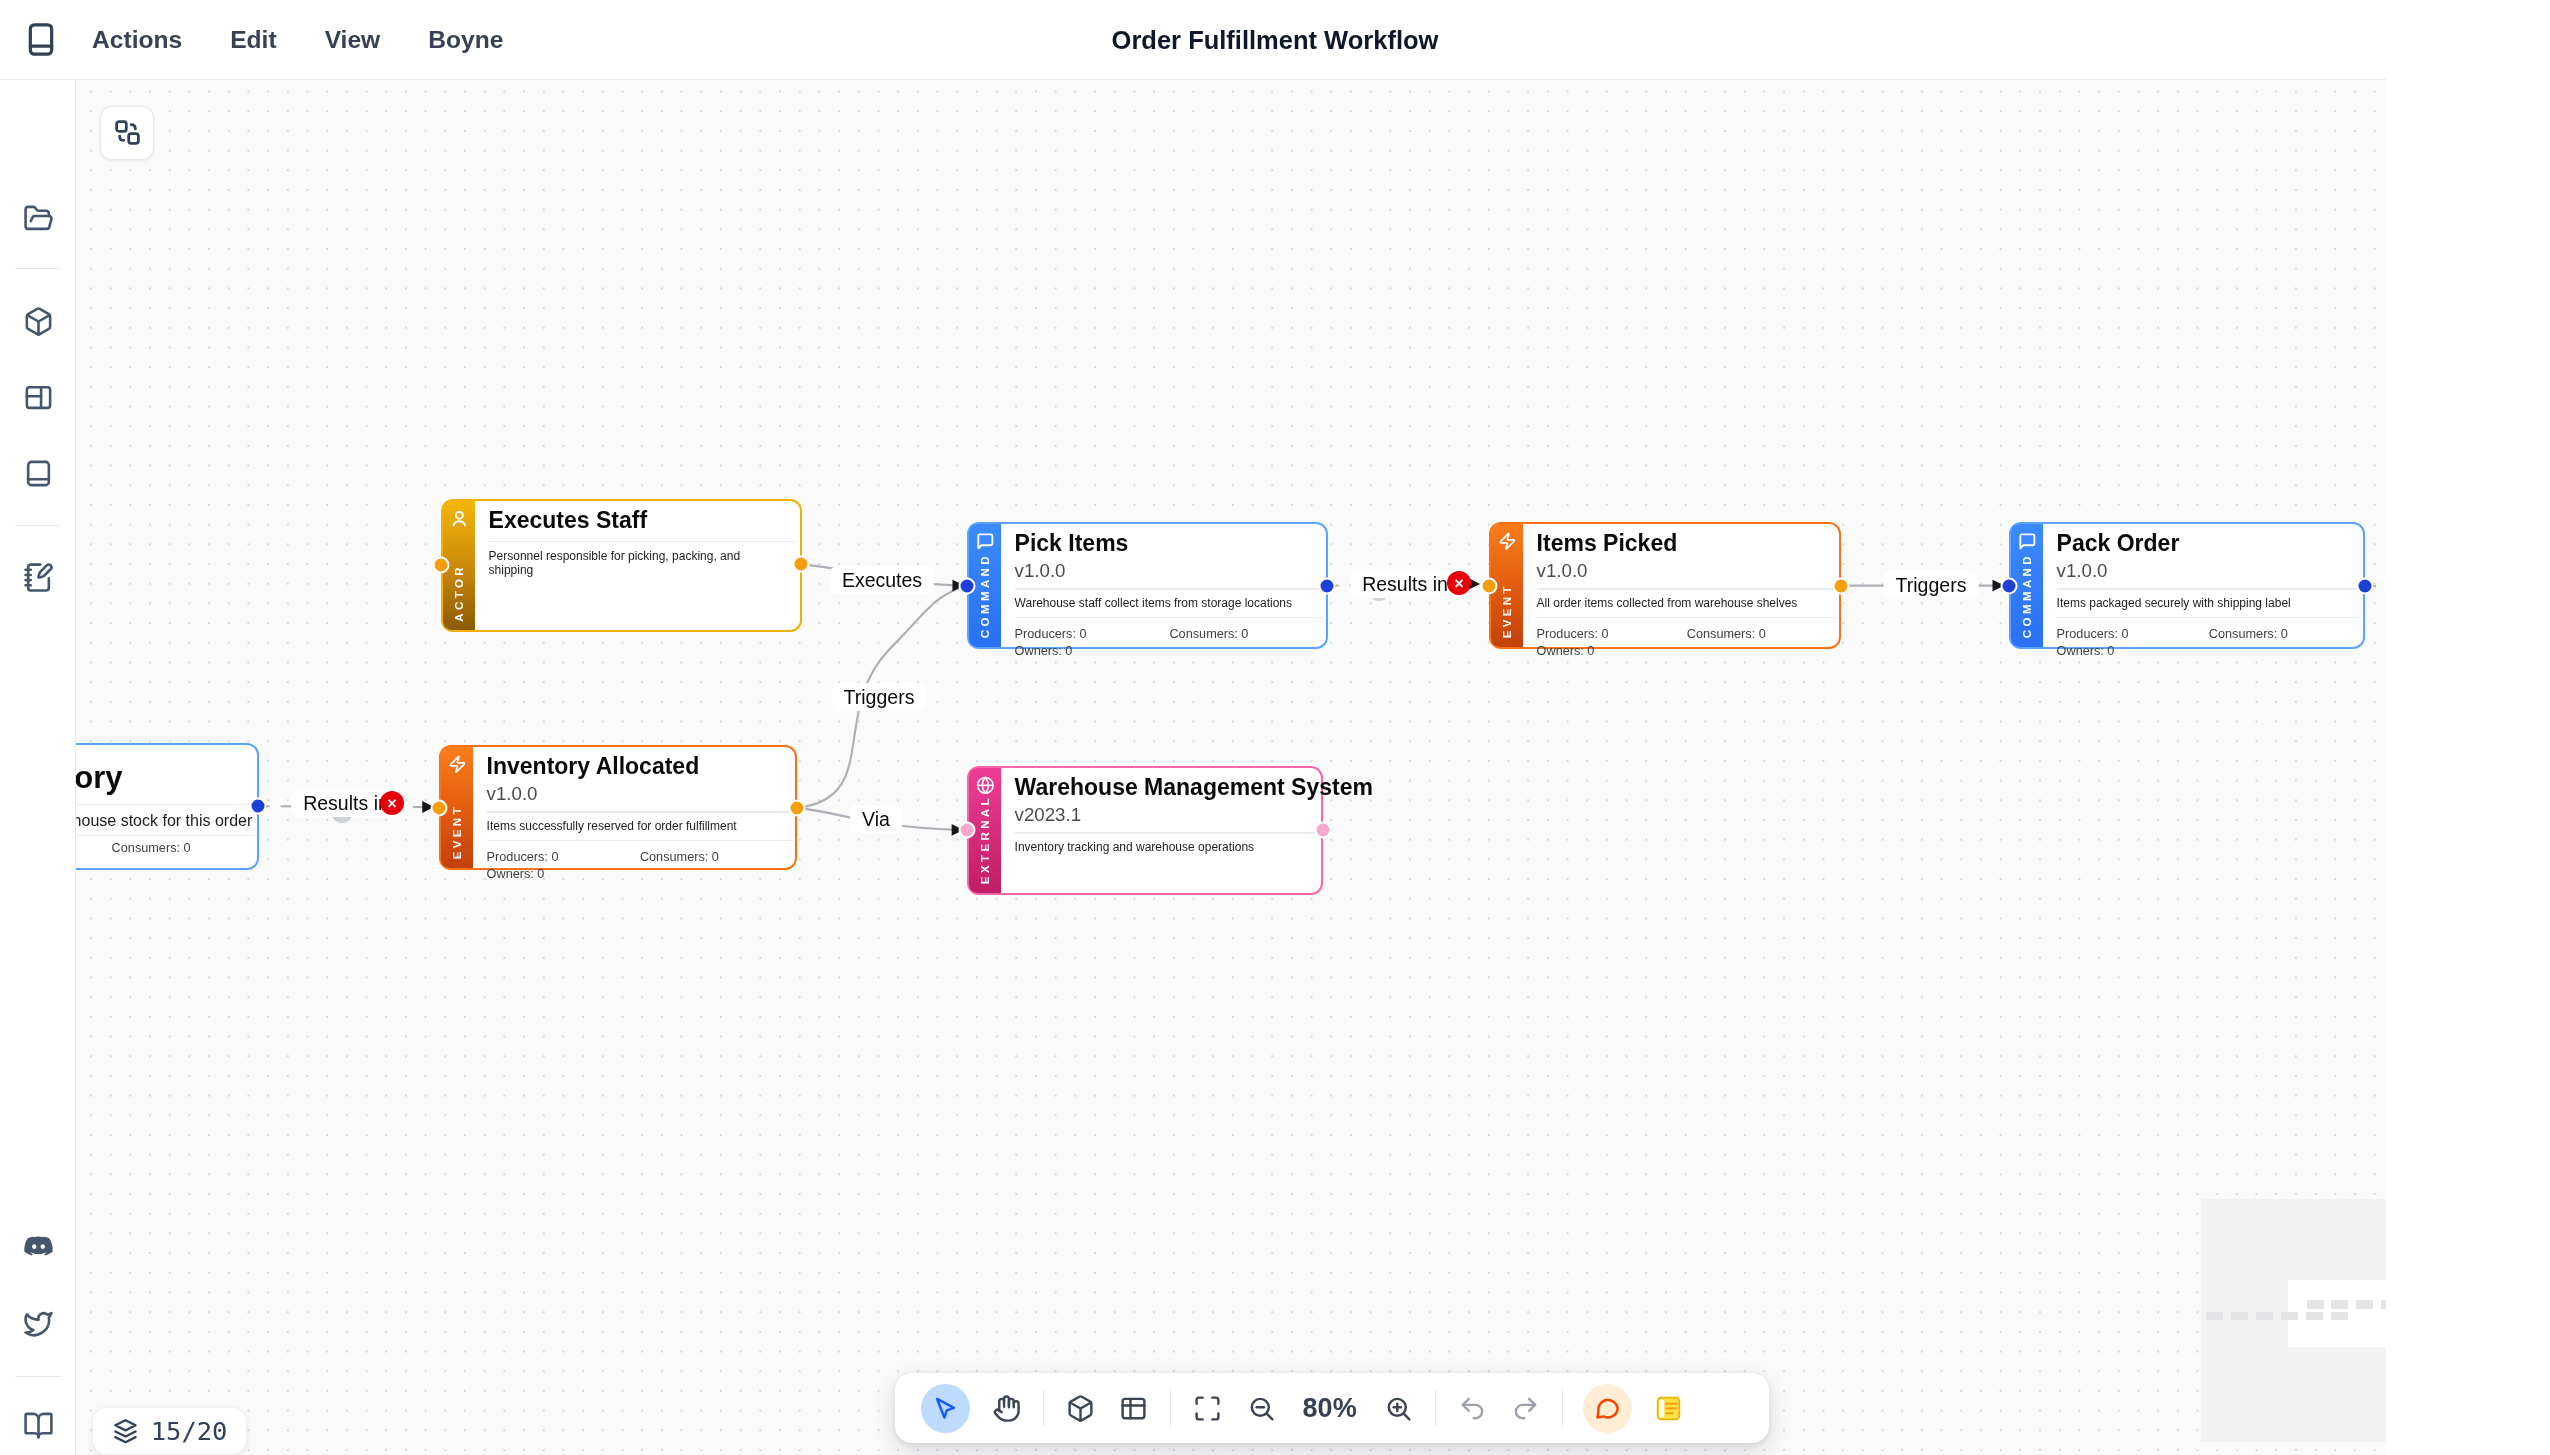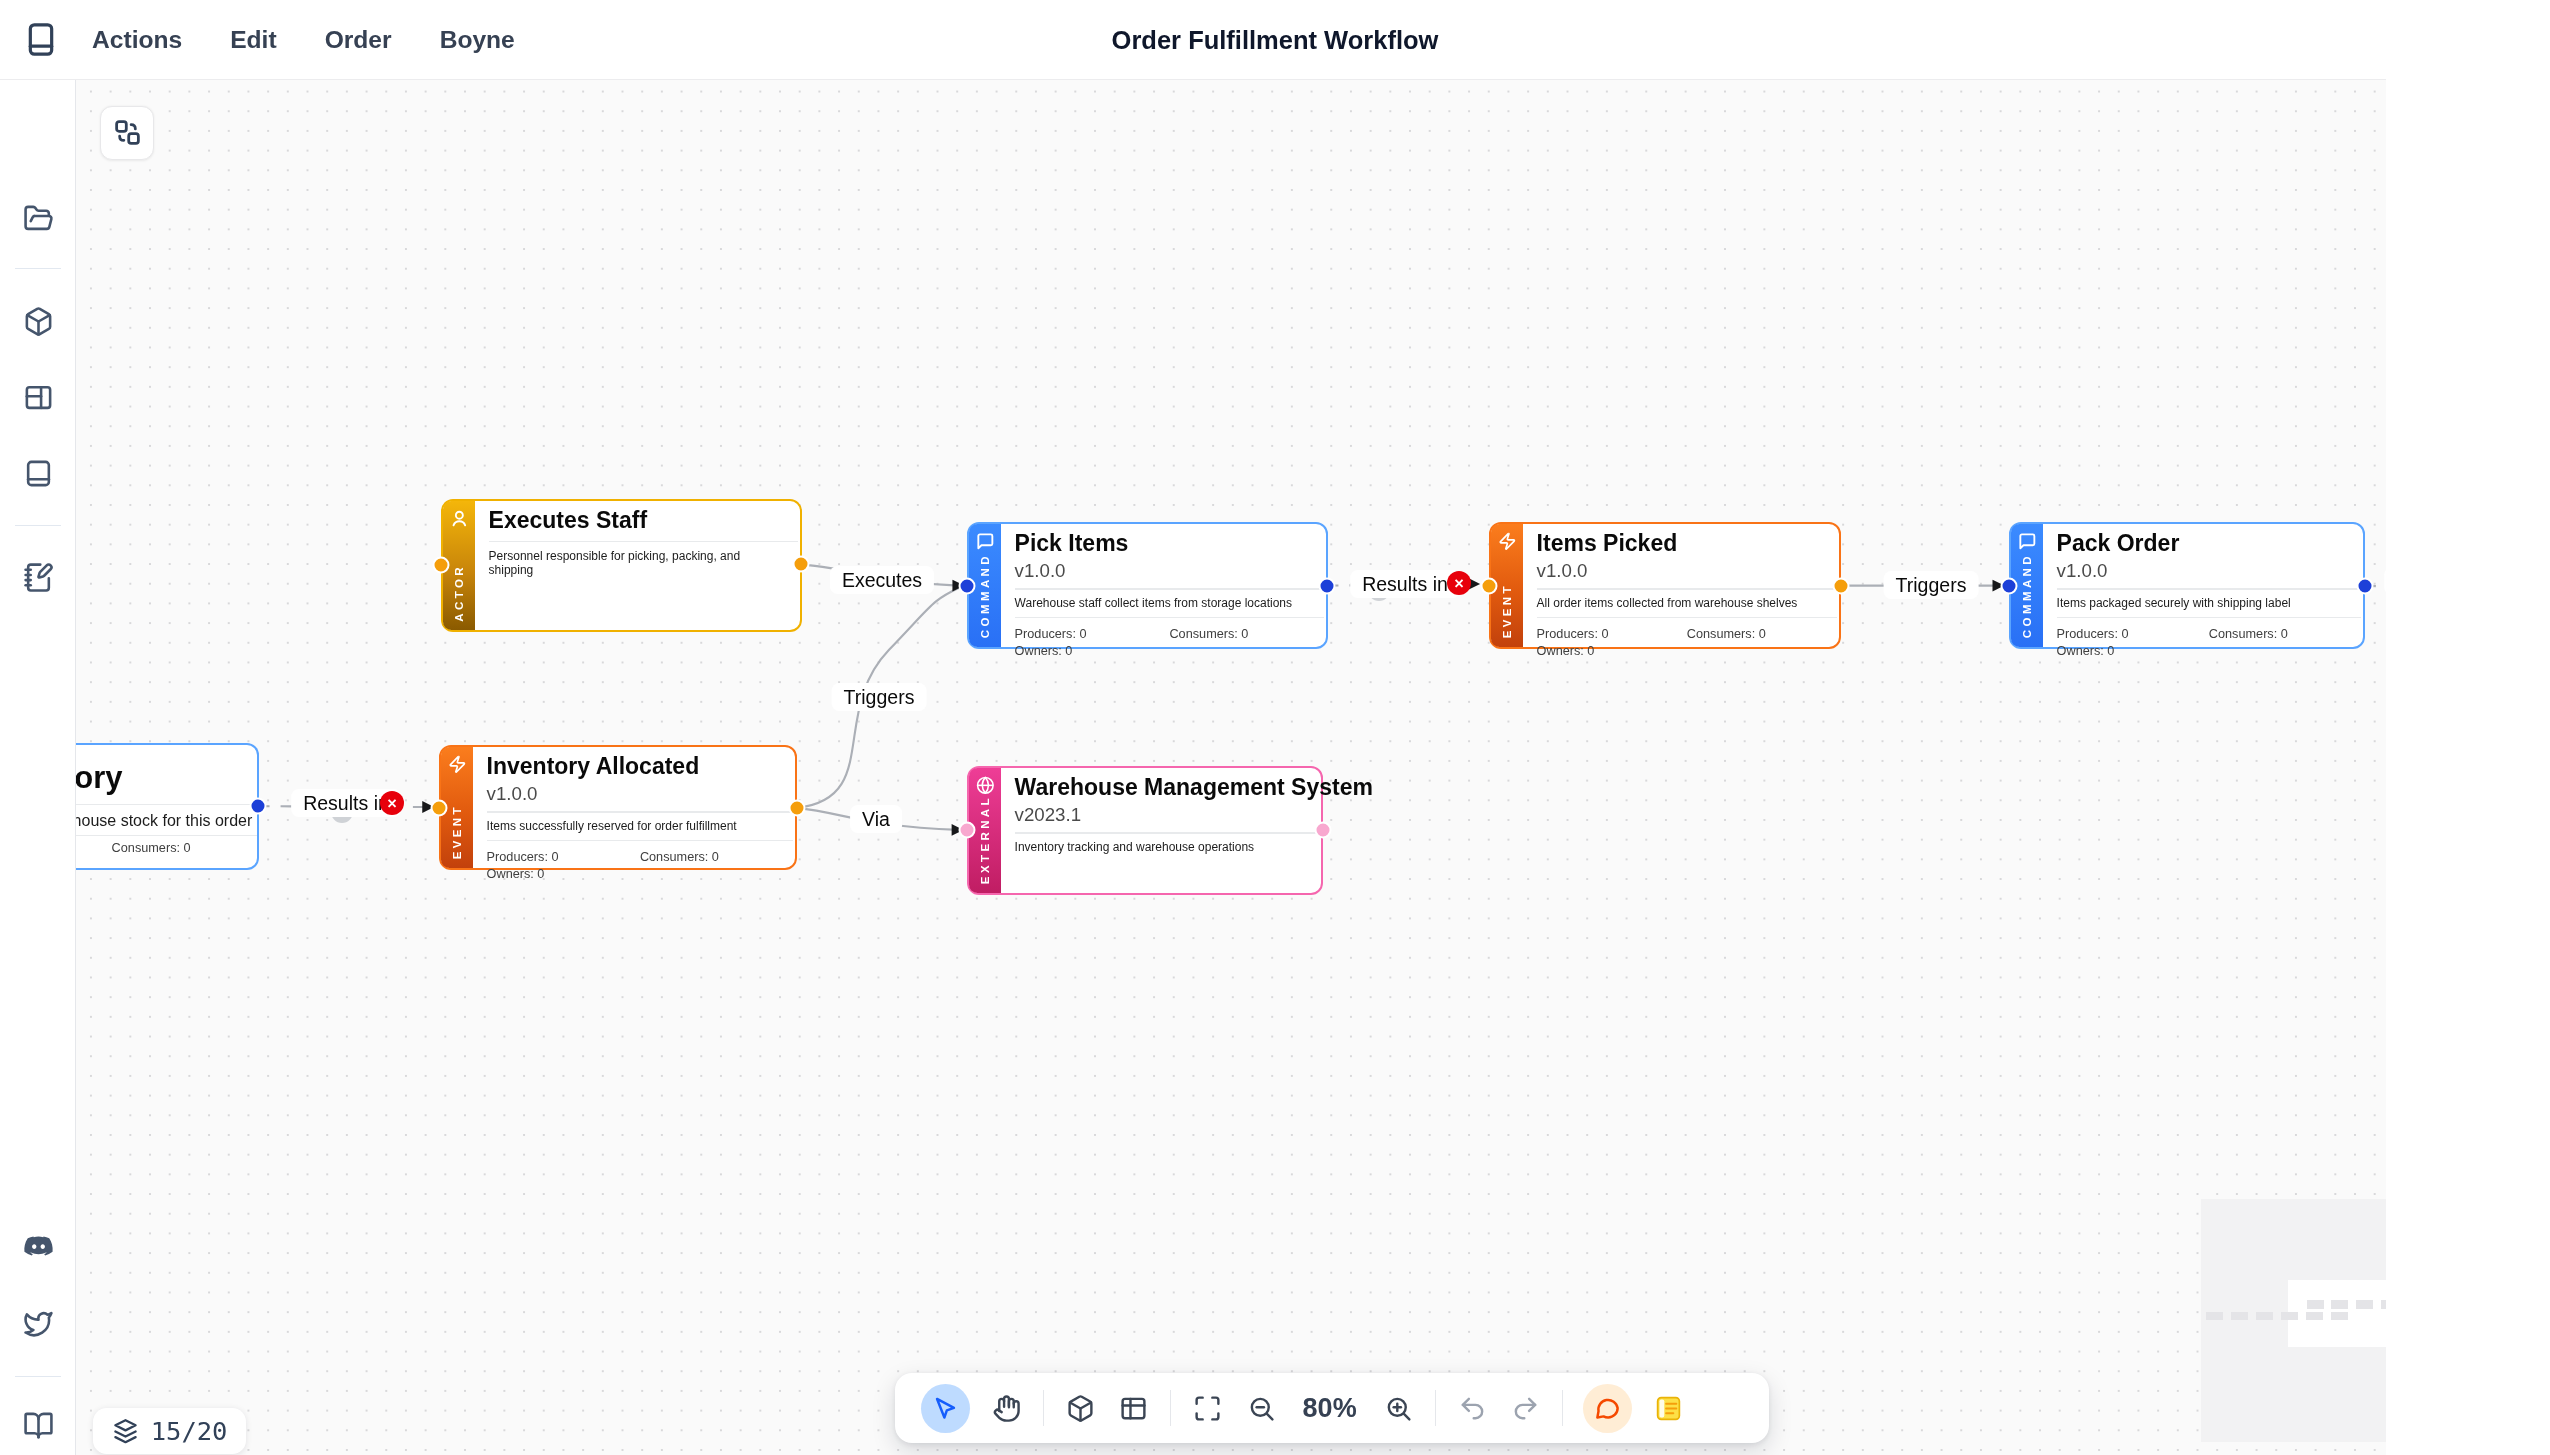--- a/index.html
+++ b/index.html
@@ -97,21 +97,21 @@
   <div class="header">
     <div class="logo-btn">
       <svg width="32" height="37" viewBox="0 0 24 26" fill="none" stroke="#314158" stroke-width="2.4" stroke-linecap="round" stroke-linejoin="round">
         <rect x="4" y="2" width="16" height="22" rx="3"></rect>
           <line x1="4" y1="18" x2="20" y2="18"></line>
       </svg>
     </div>
     <div class="menus">
       <span class="menu-item">Actions</span>
       <span class="menu-item">Edit</span>
-      <span class="menu-item">Order</span>
+      <span class="menu-item">View</span>
       <span class="menu-item">Boyne</span>
     </div>
     <div class="page-title">Order Fulfillment Workflow</div>
   </div>
 
   <div class="sidebar">
     <div class="side-icon" style="top:123px">
       <svg viewBox="0 0 24 24" fill="none" stroke="currentColor" stroke-width="2" stroke-linecap="round" stroke-linejoin="round">
           <path d="m6 14 1.45-2.9A2 2 0 0 1 9.24 10H20a2 2 0 0 1 1.94 2.5l-1.55 6a2 2 0 0 1-1.94 1.5H4a2 2 0 0 1-2-2V5a2 2 0 0 1 2-2h3.9a2 2 0 0 1 1.69.9l.81 1.2a2 2 0 0 0 1.67.9H18a2 2 0 0 1 2 2v2"></path>
         </svg>

